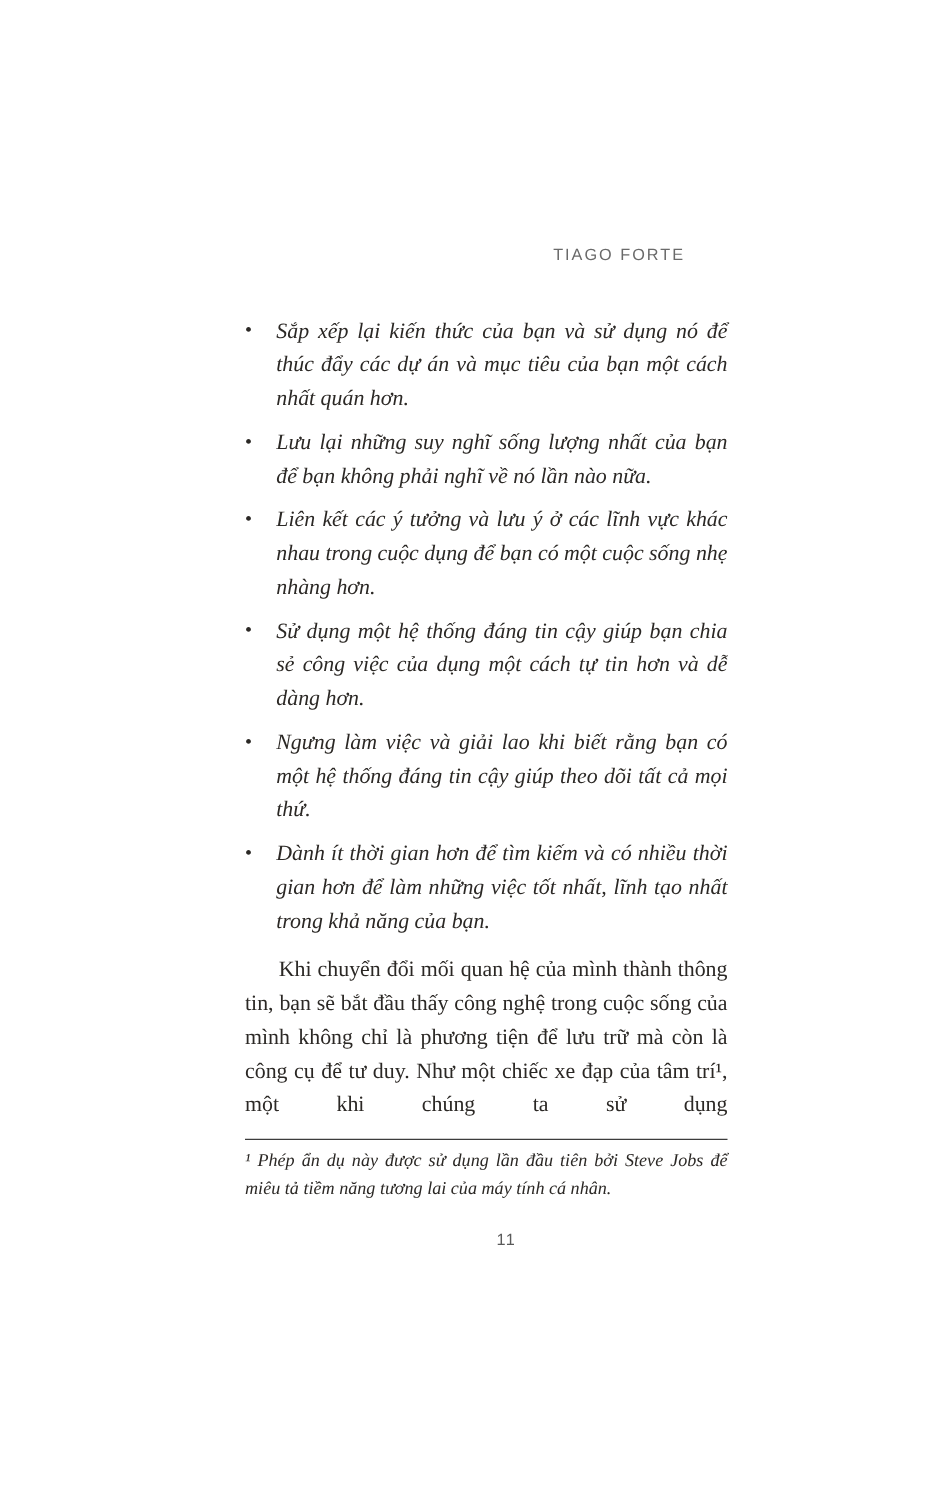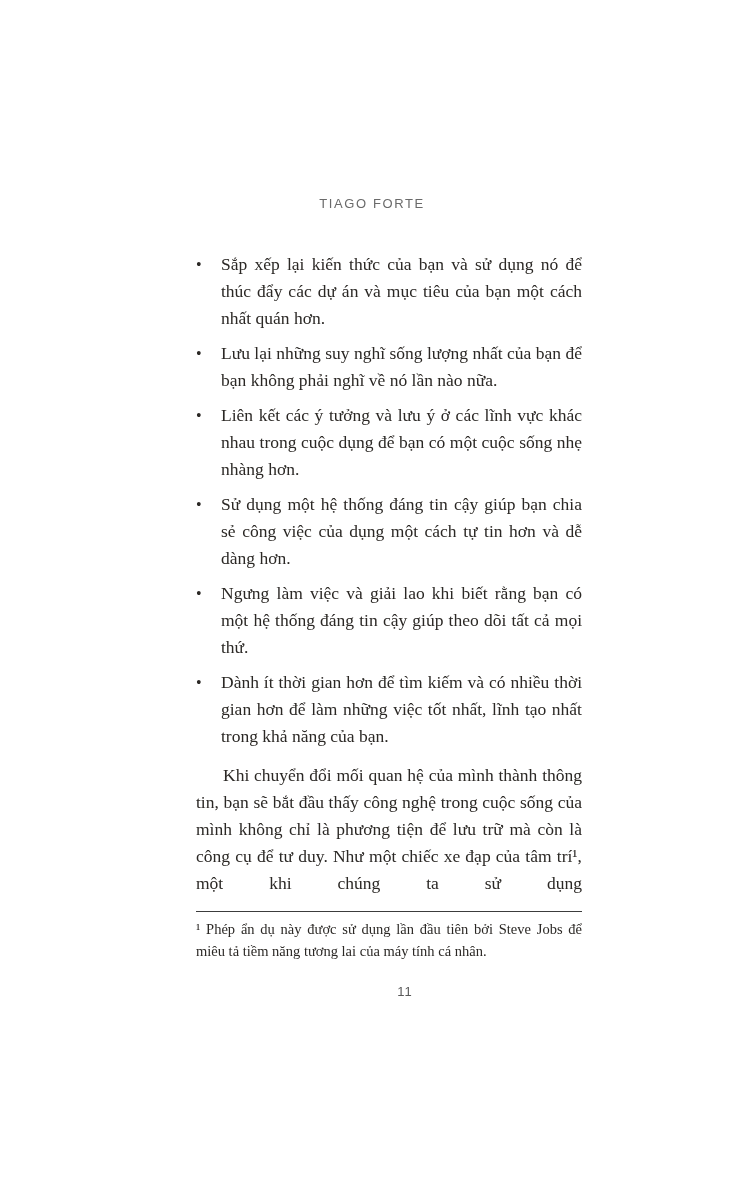--- a/index.html
+++ b/index.html
@@ -25,21 +25,21 @@
   }
 
   .content {
     position: absolute;
     left: 196px;
     top: 196px;
     width: 386px;
   }
 
   .running-header {
-    text-align: center;
+    text-align: right;
     padding-right: 34px;
     font-family: "Liberation Sans", "DejaVu Sans", sans-serif;
     font-size: 13px;
     letter-spacing: 1.6px;
     color: #6a6a6a;
     margin-bottom: 40px;
   }
 
   ul.bullets {
     list-style: none;
@@ -56,20 +56,21 @@
     font-size: 16px;
     line-height: 27px;
     color: #2b2825;
   }
 
   .bullet-text {
     flex: 1;
     font-size: 17.5px;
     line-height: 27px;
     text-align: justify;
+    font-style: italic;
   }
 
   .paragraph {
     margin-top: 12px;
     font-size: 17.5px;
     line-height: 27px;
     text-align: justify;
     text-align-last: justify;
     text-indent: 27px;
   }
@@ -84,20 +85,21 @@
     height: 0;
     width: 100%;
   }
 
   .footnote-text {
     margin-top: 6px;
     font-size: 14.5px;
     line-height: 22px;
     text-align: justify;
     color: #2b2825;
+    font-style: italic;
   }
 
   .page-number {
     position: absolute;
     left: 212px;
     width: 386px;
     top: 984px;
     text-align: center;
     font-family: "Liberation Sans", "DejaVu Sans", sans-serif;
     font-size: 13px;

